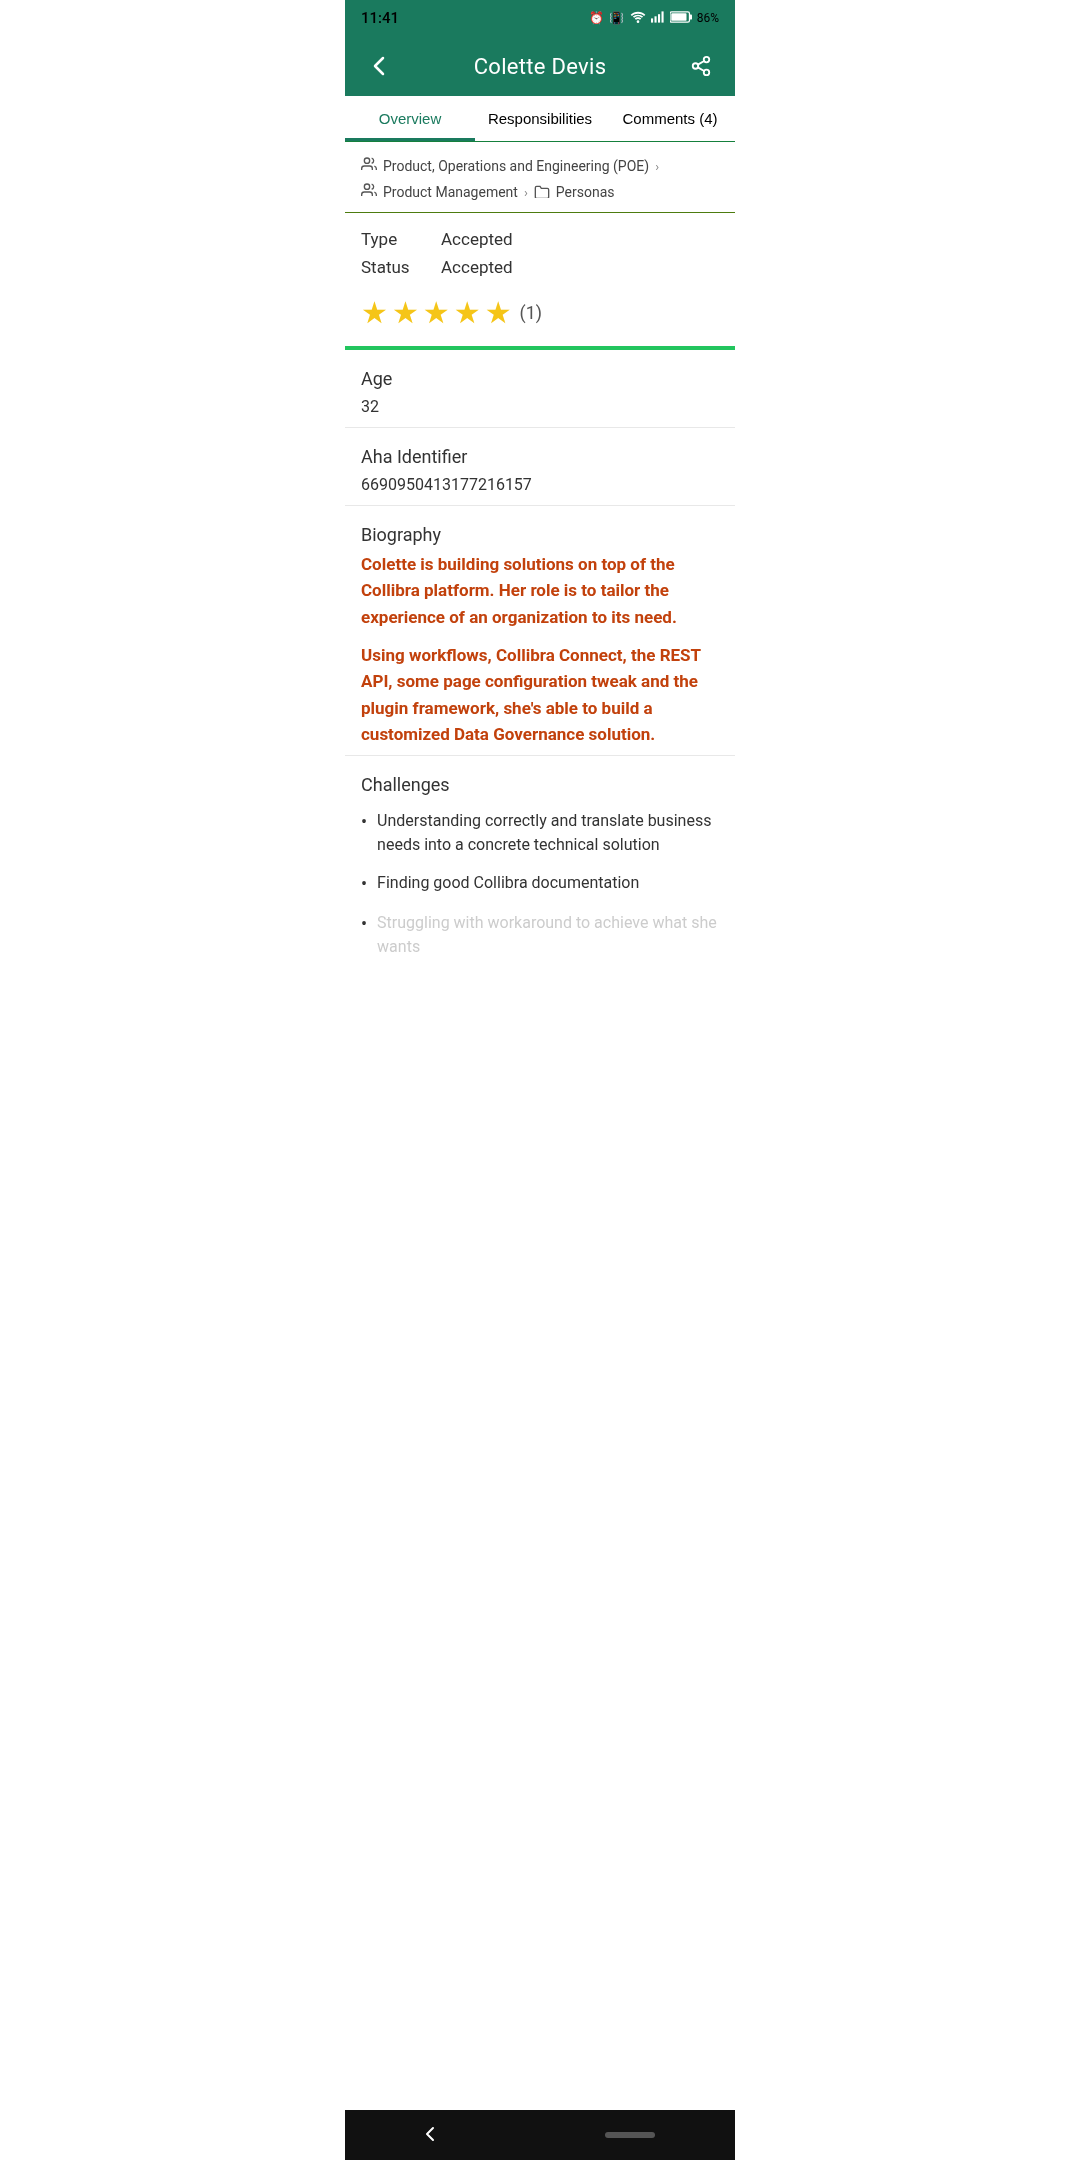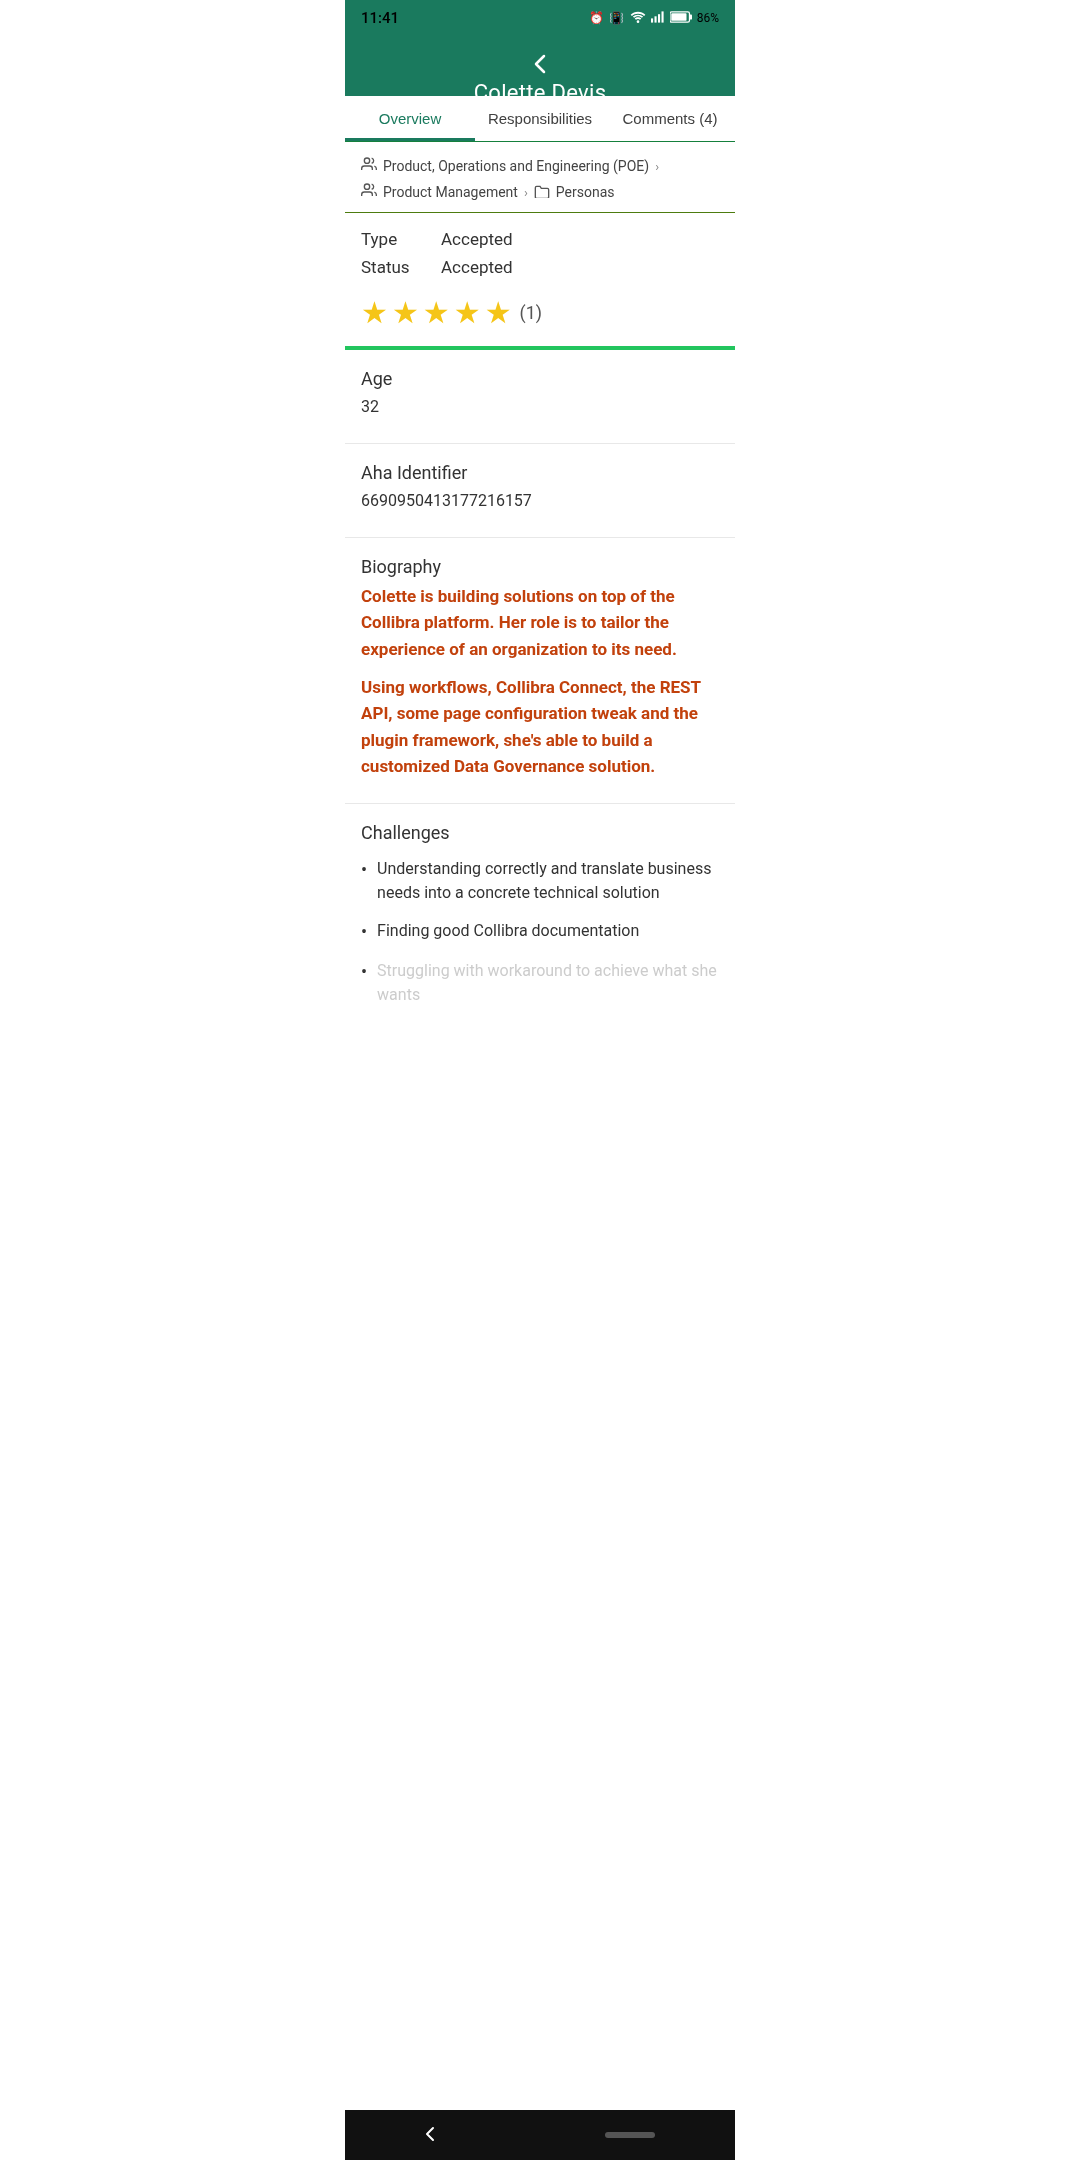--- a/index.html
+++ b/index.html
@@ -38,21 +38,20 @@
 
     
     .app-header {
       background: #1a7a5e;
       color: #fff;
       display: flex;
       align-items: center;
       justify-content: space-between;
       padding: 12px 16px;
       height: 60px;
-      flex-direction: column;
     }
     .header-title {
       font-size: 22px;
       font-weight: 400;
       letter-spacing: 0.3px;
     }
     .header-icon-btn {
       background: none;
       border: none;
       color: #fff;
@@ -70,21 +69,21 @@
     .tabs {
       display: flex;
       border-bottom: 1px solid #15803d;
       background: #fff;
     }
     .tab {
       flex: 1;
       text-align: center;
       padding: 14px 4px;
       font-size: 15px;
-      color: #404040;
+      color: #000000;
       cursor: pointer;
       position: relative;
       border: none;
       background: none;
     }
     .tab.active {
       color: #1a7a5e;
       font-weight: 500;
     }
     .tab.active::after {
@@ -164,21 +163,21 @@
       font-size: 30px;
     }
     .star-count {
       font-size: 18px;
       color: #555;
       margin-left: 4px;
     }
 
     
     .field-section {
-      padding: 18px 16px 24px;
+      padding: 18px 16px 8px;
       border-bottom: 1px solid #e8e8e8;
     }
     .field-label {
       font-size: 18px;
       color: #333;
       font-weight: 400;
       margin-bottom: 6px;
     }
     .field-value {
       font-size: 16px;

